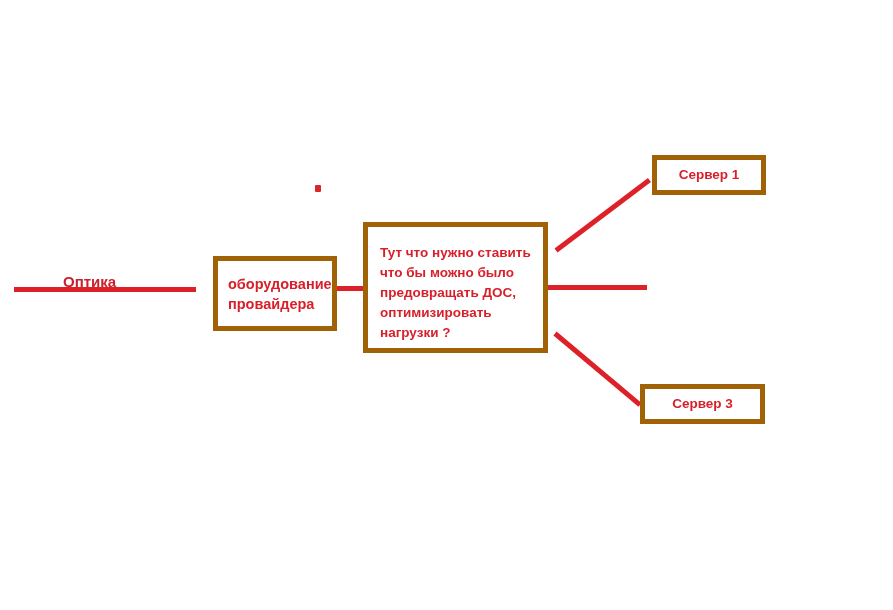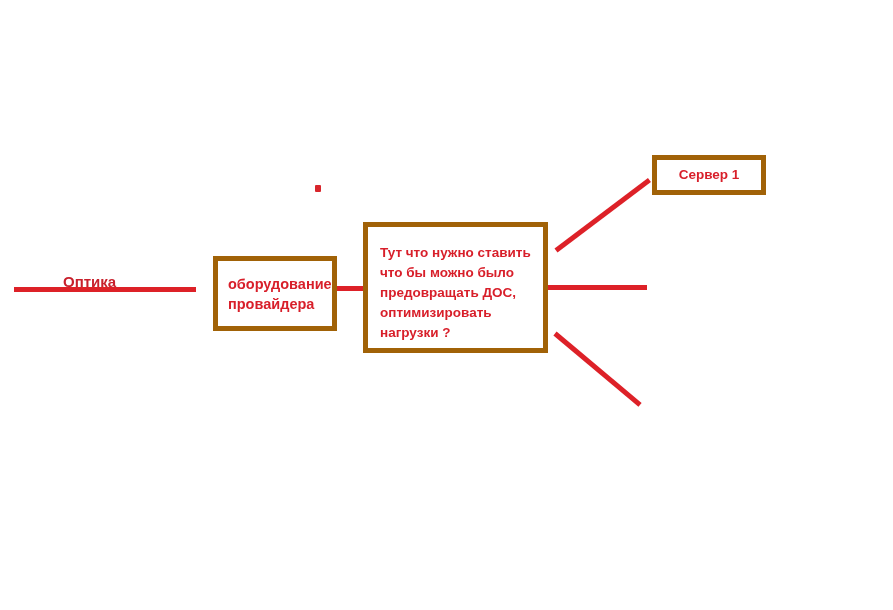--- a/index.html
+++ b/index.html
@@ -155,14 +155,17 @@
 
   <div class="node" id="node-question">
     <span class="node-text">Тут что нужно ставить что бы можно было предовращать ДОС, оптимизировать нагрузки ?</span>
   </div>
 
   <div class="node server" id="node-server-1">
     <span class="node-text">Сервер 1</span>
   </div>
 
 
+  <div class="node server" id="node-server-3">
+    <span class="node-text">Сервер 3</span>
+  </div>
 
 </div>
 
 </body></html>

